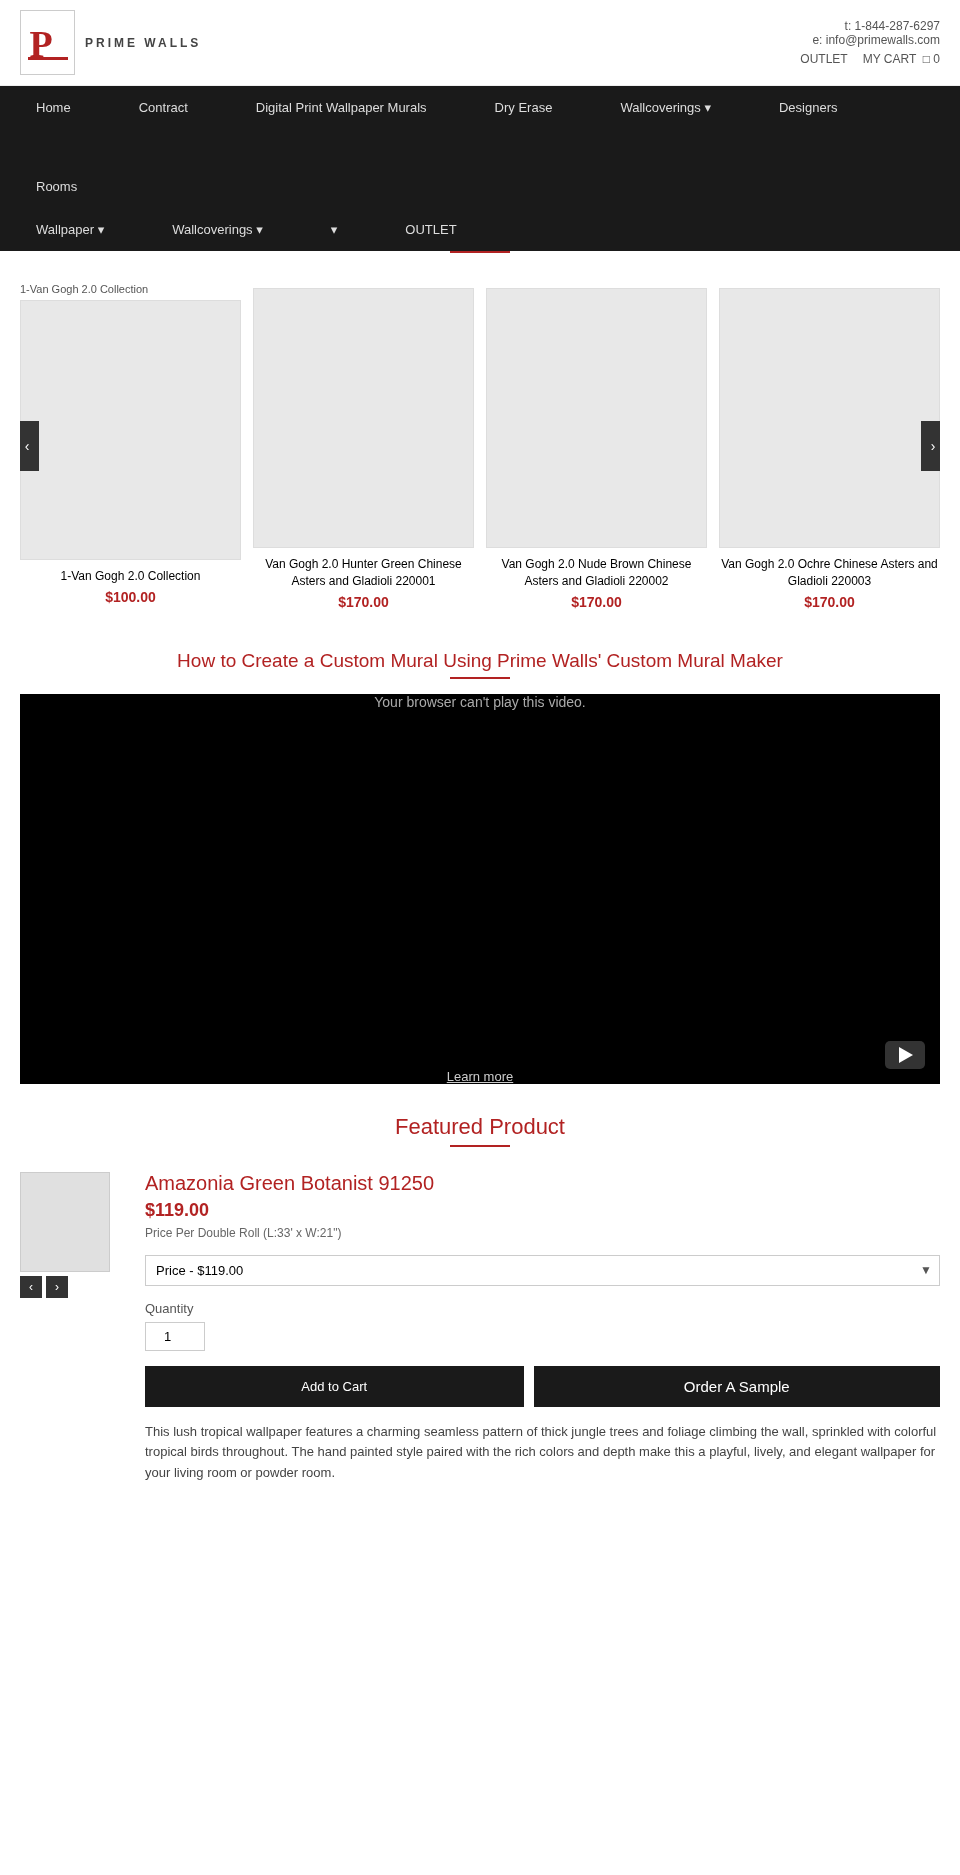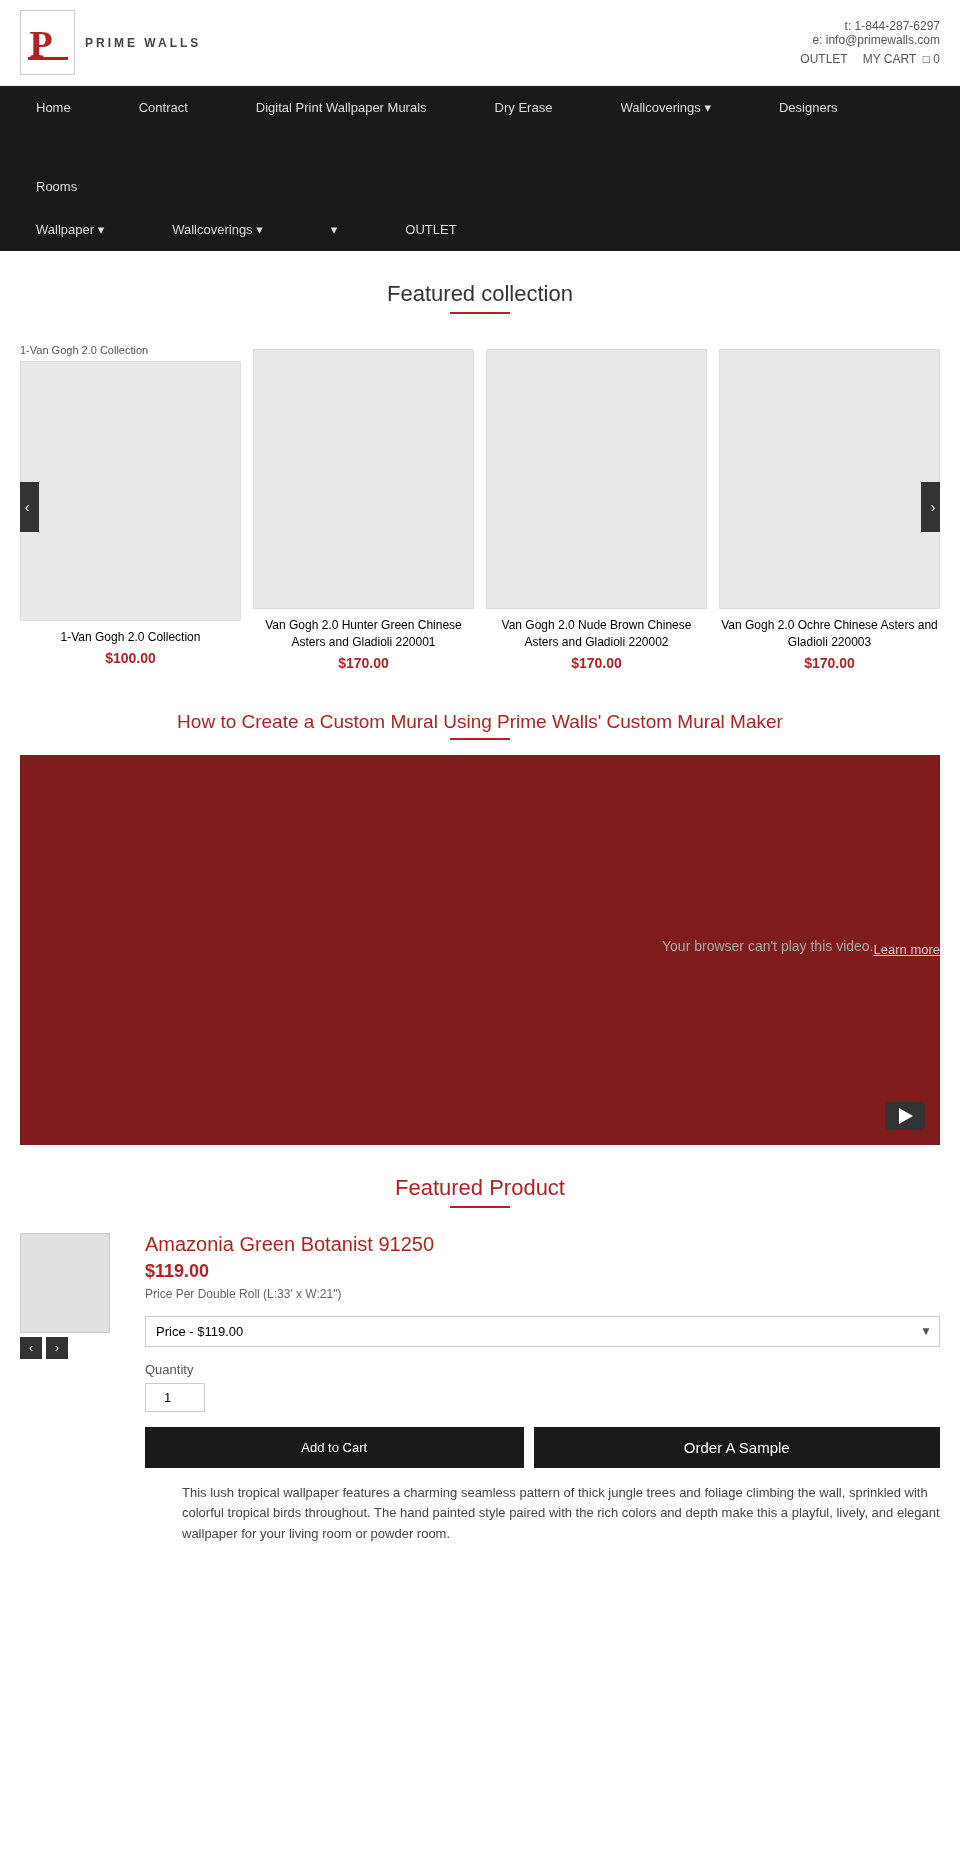--- a/index.html
+++ b/index.html
@@ -34,21 +34,21 @@
     .collection-img { width: 100%; height: 260px; background: #e8e8e8; border: 1px solid #ddd; }
     .collection-name { font-size: 12px; color: #000000; text-align: center; margin-top: 8px; line-height: 1.4; }
     .collection-price { font-size: 14px; color: #b22222; text-align: center; margin-top: 4px; font-weight: bold; }
     .carousel-btn { position: absolute; top: 50%; transform: translateY(-50%); background: #333; color: #fff; border: none; width: 24px; height: 50px; cursor: pointer; font-size: 14px; z-index: 10; }
     .carousel-btn-left { left: -5px; }
     .carousel-btn-right { right: -5px; }
 
     
     .video-title { text-align: center; font-size: 19px; color: #b22222; margin: 30px 0 5px; font-weight: normal; }
     .video-underline { width: 60px; height: 2px; background: #b22222; margin: 0 auto 15px; }
-    .video-container { background: #7f1d1d; width: 100%; height: 390px; display: flex; flex-direction: row; align-items: center; justify-content: flex-end; position: relative; color: #999; }
+    .video-container { background: #000000; width: 100%; height: 390px; display: flex; flex-direction: column; align-items: center; justify-content: space-between; position: relative; color: #999; }
     .video-message { color: #aaa; font-size: 14px; margin-bottom: 8px; }
     .video-learn { color: #ccc; font-size: 13px; text-decoration: underline; cursor: pointer; }
     .youtube-icon { position: absolute; bottom: 15px; right: 15px; width: 40px; height: 28px; background: #333; border-radius: 5px; display: flex; align-items: center; justify-content: center; cursor: pointer; }
     .youtube-play { width: 0; height: 0; border-top: 8px solid transparent; border-bottom: 8px solid transparent; border-left: 14px solid #fff; margin-left: 2px; }
 
     
     .featured-product-section { padding: 30px 20px; }
     .featured-title { text-align: center; font-size: 22px; color: #b22222; margin-bottom: 5px; font-weight: normal; }
     .featured-underline { width: 60px; height: 2px; background: #b22222; margin: 0 auto 25px; }
     .product-layout { display: flex; gap: 25px; align-items: flex-start; }
@@ -61,21 +61,21 @@
     .product-price { font-size: 18px; color: #b22222; margin-bottom: 5px; font-weight: bold; }
     .product-desc-small { font-size: 12px; color: #666; margin-bottom: 15px; }
     .price-select-wrapper { position: relative; margin-bottom: 15px; text-decoration: underline; }
     .price-select { width: 100%; border: 1px solid #ccc; padding: 7px 10px; font-size: 13px; appearance: none; background: #fff; cursor: pointer; }
     .price-select-arrow { position: absolute; right: 8px; top: 50%; transform: translateY(-50%); font-size: 12px; color: #555; pointer-events: none; }
     .quantity-label { font-size: 13px; color: #555; margin-bottom: 6px; }
     .quantity-input { width: 60px; border: 1px solid #ccc; padding: 6px 10px; font-size: 13px; text-align: center; }
     .product-buttons { display: flex; gap: 10px; margin: 15px 0; }
     .btn-cart { background: #1a1a1a; color: #fff; border: none; padding: 5px 30px; font-size: 13px; cursor: pointer; flex: 1; }
     .btn-sample { background: #1a1a1a; color: #fff; border: none; padding: 12px 44px; font-size: 15px; cursor: pointer; flex: 1; }
-    .product-description { font-size: 13px; color: #444; line-height: 1.6; margin-top: 10px; margin-left: 37px; }
+    .product-description { font-size: 13px; color: #444; line-height: 1.6; margin-top: 10px; }
   </style>
 </head>
 <body>
 
 <div class="header">
   <div class="logo-area">
     <div class="logo-box">
       <div style="display:flex;flex-direction:column;align-items:flex-start;">
         <span style="font-size:38px;font-weight:900;color:#b22222;font-family:serif;line-height:1;padding-left:2px;">P</span>
         <div style="width:40px;height:3px;background:#b22222;margin-top:-6px;"></div>
@@ -109,21 +109,20 @@
   <div class="nav-row">
     <span class="nav-item">Wallpaper ▾</span>
     <span class="nav-item">Wallcoverings ▾</span>
     <span class="nav-item">▾</span>
     <span class="nav-item">OUTLET</span>
   </div>
 </nav>
 
 <div class="main">
 
-  <h2 class="section-title">Featured collection</h2>
   <div class="section-underline"></div>
 
   <div class="collection-wrapper">
     <button class="carousel-btn carousel-btn-left">‹</button>
     <div class="collection-grid">
 
       <div class="collection-item">
         <div class="collection-label">1-Van Gogh 2.0 Collection</div>
         <div class="collection-img"></div>
         <div class="collection-name">1-Van Gogh 2.0 Collection</div>

